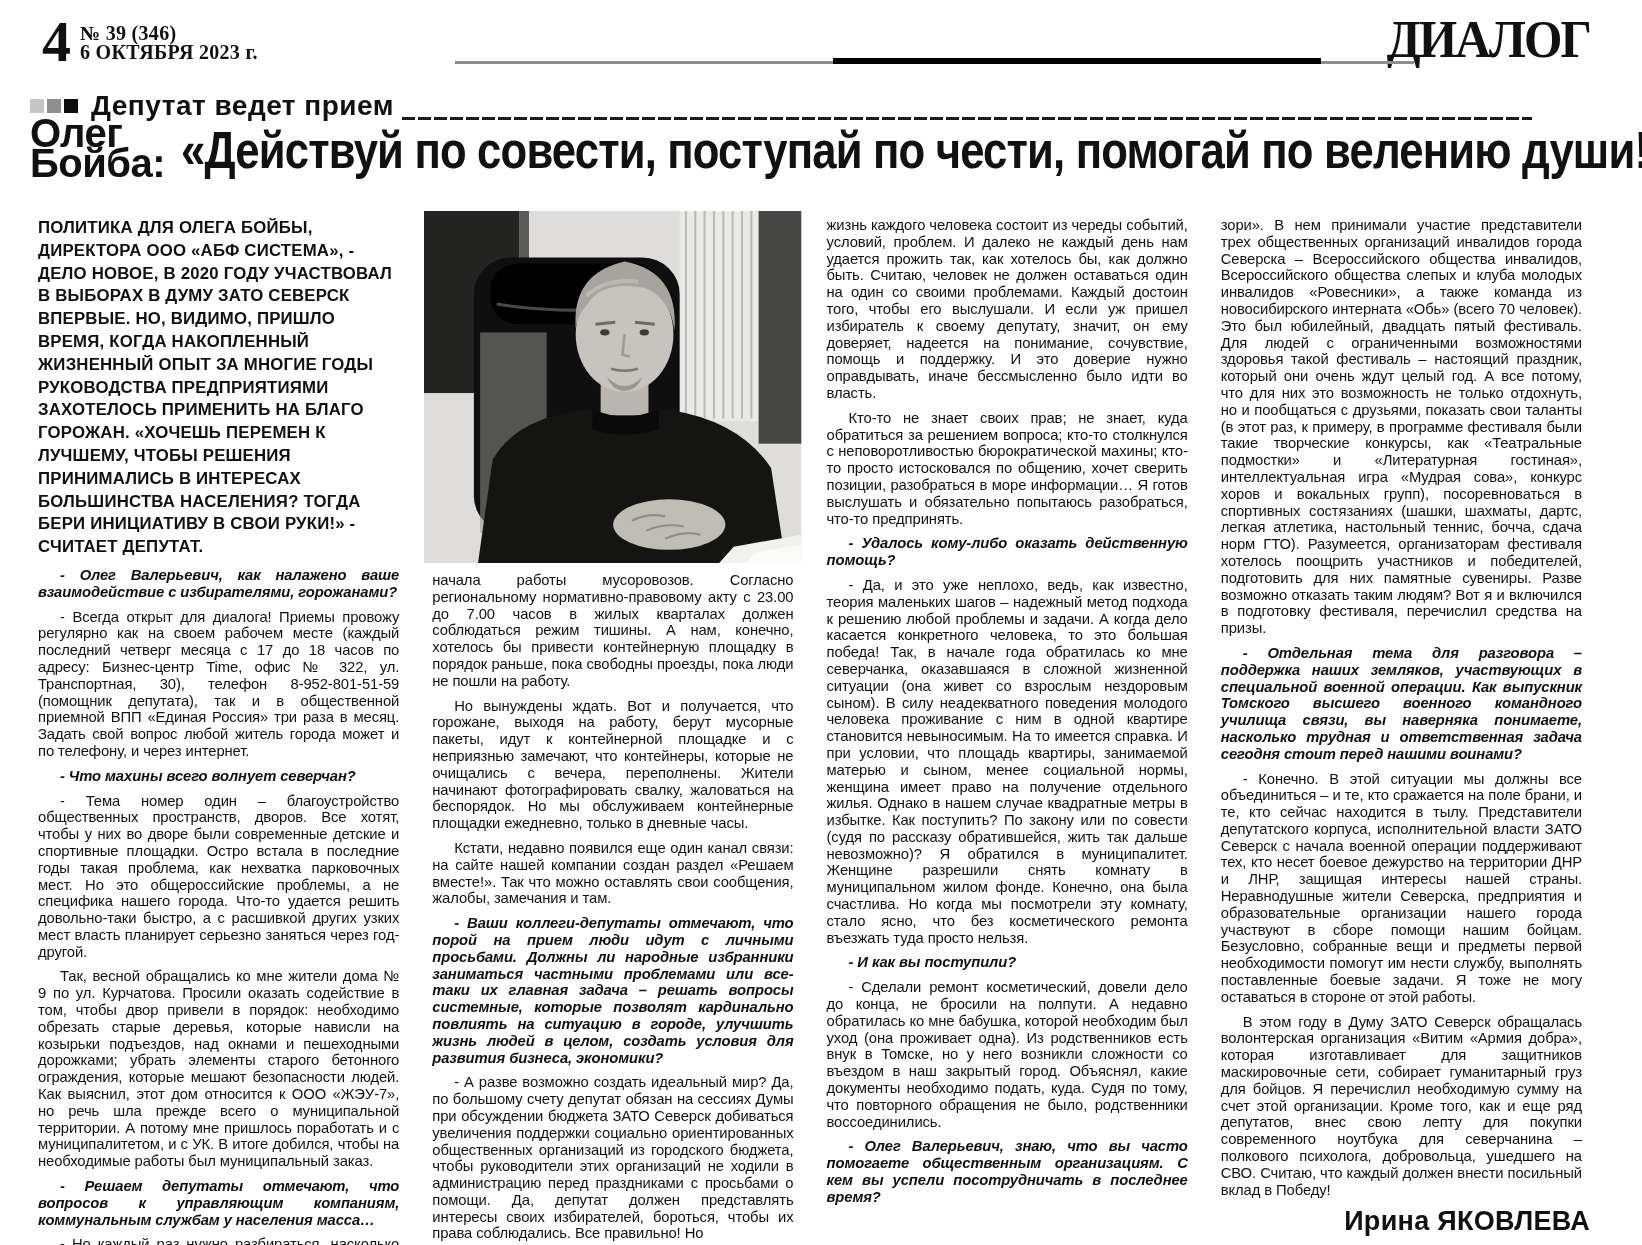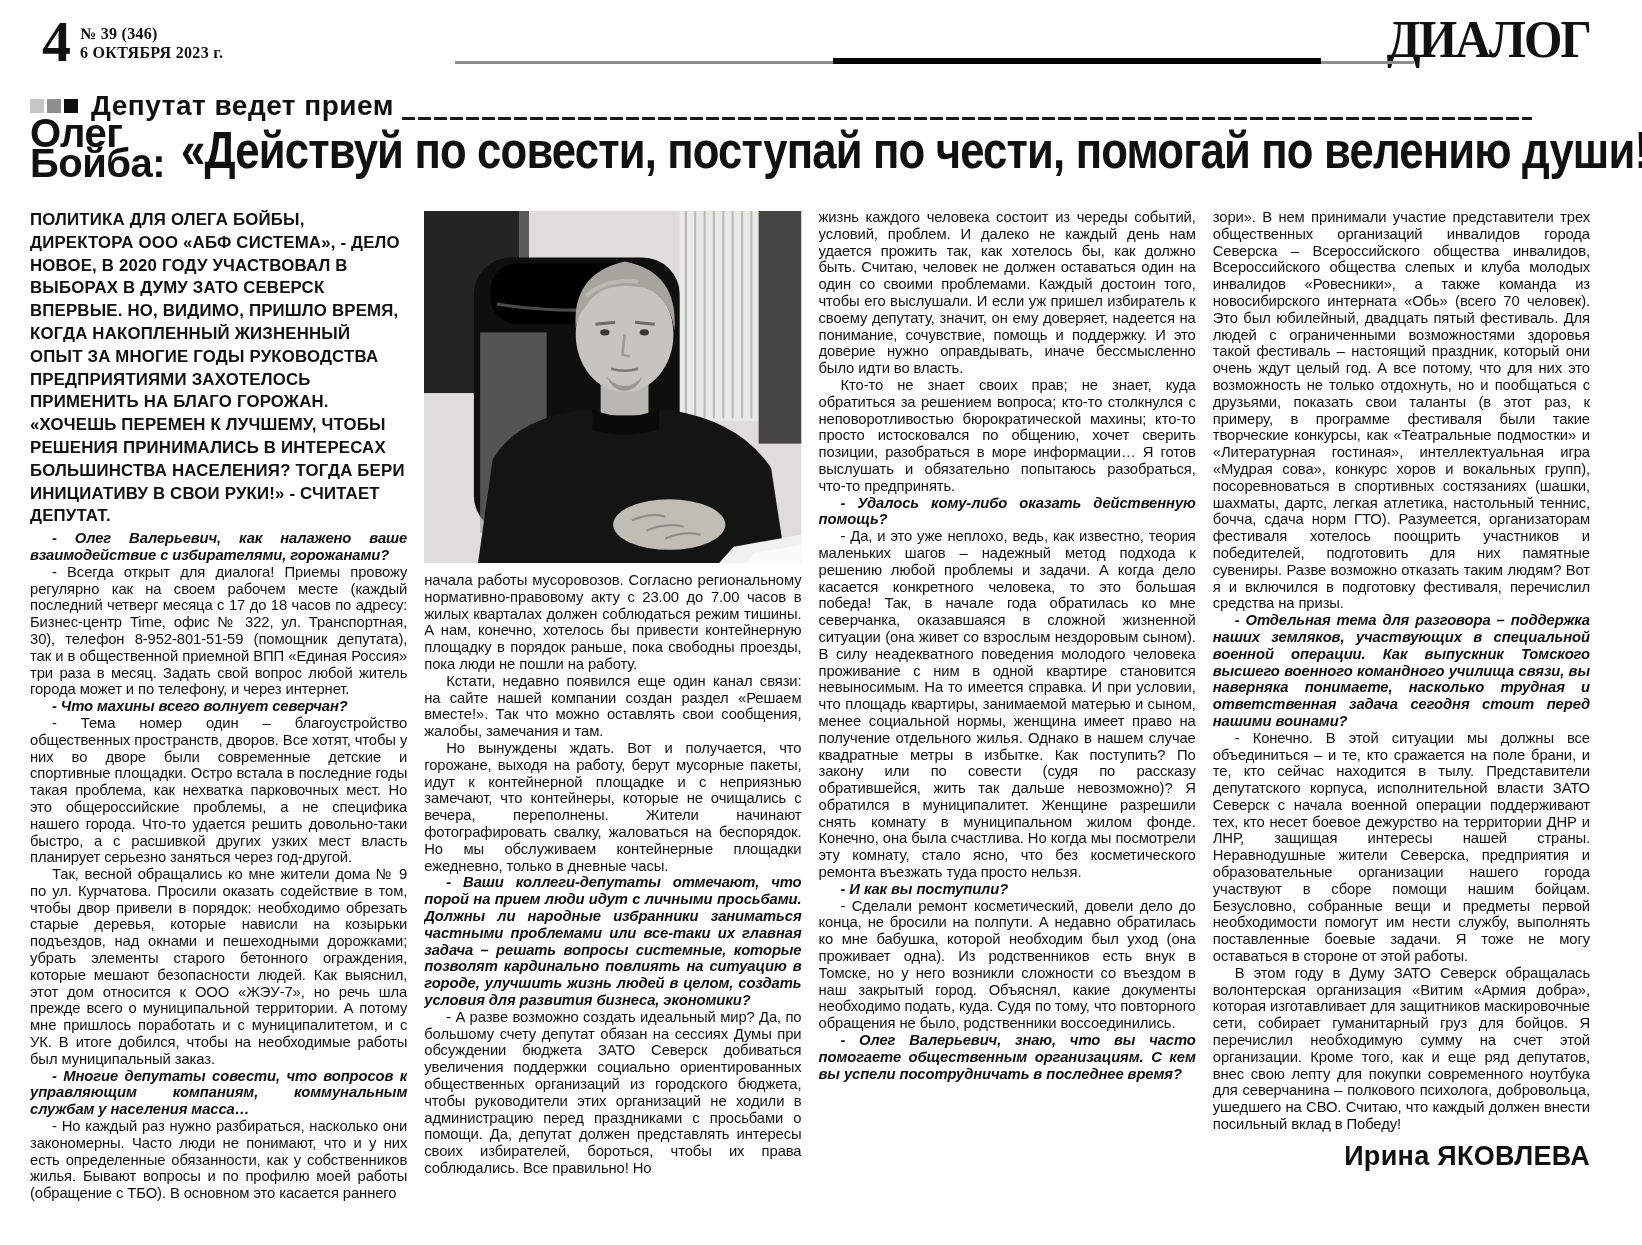--- a/index.html
+++ b/index.html
@@ -1,21 +1,21 @@
 <!DOCTYPE html>
 <html><head>
 <meta charset="utf-8">
 <style>
   html,body{margin:0;padding:0;background:#fff;}
   .page{position:relative;width:1642px;height:1245px;background:#fff;overflow:hidden;
         font-family:"Liberation Sans",sans-serif;color:#111;}
   
   .pagenum-block{position:absolute;top:16px;left:42px;display:flex;gap:9px;}
   .pagenum{font-family:"Liberation Serif",serif;font-weight:bold;font-size:58px;line-height:52px;}
-  .issue-block{font-family:"Liberation Serif",serif;font-weight:bold;font-size:16px;
+  .issue-block{font-family:"Liberation Serif",serif;font-weight:bold;font-size:20px;
                line-height:19px;margin-top:8px;letter-spacing:.3px;}
   .section-title{position:absolute;top:18px;left:50%;transform:translateX(-50%);
                  font-size:43px;font-weight:400;letter-spacing:3px;color:#161616;}
   .logo{position:absolute;top:10px;right:52px;font-family:"Liberation Serif",serif;
         font-weight:bold;font-size:52px;letter-spacing:-2px;transform:scaleX(.95);
         transform-origin:right center;}
   .header-rule{position:absolute;top:58px;left:455px;display:flex;align-items:flex-end;}
   .header-rule .s1{width:378px;height:3px;background:#8d8d8d;}
   .header-rule .s2{width:488px;height:6px;background:#000;}
   .header-rule .s3{width:93px;height:3px;background:#8d8d8d;}
@@ -29,21 +29,21 @@
   
   .headline{position:absolute;top:118px;left:30px;display:flex;align-items:flex-start;}
   .speaker{font-weight:bold;font-size:40px;line-height:30px;letter-spacing:-.5px;flex:none;}
   .quote{font-weight:bold;font-size:52px;line-height:56px;letter-spacing:-1px;
          white-space:nowrap;transform:scaleX(.84);transform-origin:left top;
          margin-left:16px;margin-top:4px;}
   
   .body-grid{position:absolute;top:196px;left:30px;right:52px;bottom:0;display:grid;
              grid-template-columns:repeat(4,1fr);column-gap:17px;}
   .col{overflow:hidden;padding-top:13px;}
-  .col p{margin:0;font-size:14.8px;line-height:16.8px;text-align:justify;
+  .col p{margin:8px;font-size:14.8px;line-height:16.8px;text-align:justify;
          text-indent:22px;letter-spacing:-.1px;}
   .col p.lead{font-weight:bold;font-size:16.8px;line-height:22.8px;text-indent:0;
               text-align:left;letter-spacing:.2px;margin-bottom:2px;}
   .col p.q{font-weight:bold;font-style:italic;}
   .col p.cont{text-indent:0;}
   .photo{margin:2px 0 9px 0;height:352px;}
   .photo svg{width:100%;height:100%;display:block;}
   .byline{margin-top:8px;font-weight:bold;font-size:27px;text-align:right;letter-spacing:.3px;}
 </style>
 </head>
@@ -83,21 +83,21 @@
 
   <div class="body-grid">
 
     <div class="col">
       <p class="lead">ПОЛИТИКА ДЛЯ ОЛЕГА БОЙБЫ, ДИРЕКТОРА ООО «АБФ СИСТЕМА», - ДЕЛО НОВОЕ, В 2020 ГОДУ УЧАСТВОВАЛ В ВЫБОРАХ В ДУМУ ЗАТО СЕВЕРСК ВПЕРВЫЕ. НО, ВИДИМО, ПРИШЛО ВРЕМЯ, КОГДА НАКОПЛЕННЫЙ ЖИЗНЕННЫЙ ОПЫТ ЗА МНОГИЕ ГОДЫ РУКОВОДСТВА ПРЕДПРИЯТИЯМИ ЗАХОТЕЛОСЬ ПРИМЕНИТЬ НА БЛАГО ГОРОЖАН. «ХОЧЕШЬ ПЕРЕМЕН К ЛУЧШЕМУ, ЧТОБЫ РЕШЕНИЯ ПРИНИМАЛИСЬ В ИНТЕРЕСАХ БОЛЬШИНСТВА НАСЕЛЕНИЯ? ТОГДА БЕРИ ИНИЦИАТИВУ В СВОИ РУКИ!» - СЧИТАЕТ ДЕПУТАТ.</p>
       <p class="q">- Олег Валерьевич, как налажено ваше взаимодействие с избирателями, горожанами?</p>
       <p>- Всегда открыт для диалога! Приемы провожу регулярно как на своем рабочем месте (каждый последний четверг месяца с 17 до 18 часов по адресу: Бизнес-центр Time, офис № 322, ул. Транспортная, 30), телефон 8-952-801-51-59 (помощник депутата), так и в общественной приемной ВПП «Единая Россия» три раза в месяц. Задать свой вопрос любой житель города может и по телефону, и через интернет.</p>
       <p class="q">- Что махины всего волнует северчан?</p>
       <p>- Тема номер один – благоустройство общественных пространств, дворов. Все хотят, чтобы у них во дворе были современные детские и спортивные площадки. Остро встала в последние годы такая проблема, как нехватка парковочных мест. Но это общероссийские проблемы, а не специфика нашего города. Что-то удается решить довольно-таки быстро, а с расшивкой других узких мест власть планирует серьезно заняться через год-другой.</p>
       <p>Так, весной обращались ко мне жители дома № 9 по ул. Курчатова. Просили оказать содействие в том, чтобы двор привели в порядок: необходимо обрезать старые деревья, которые нависли на козырьки подъездов, над окнами и пешеходными дорожками; убрать элементы старого бетонного ограждения, которые мешают безопасности людей. Как выяснил, этот дом относится к ООО «ЖЭУ-7», но речь шла прежде всего о муниципальной территории. А потому мне пришлось поработать и с муниципалитетом, и с УК. В итоге добился, чтобы на необходимые работы был муниципальный заказ.</p>
-      <p class="q">- Многие депутаты совести, что вопросов к управляющим компаниям, коммунальным службам у населения масса…</p>
+      <p class="q">- Решаем депутаты отмечают, что вопросов к управляющим компаниям, коммунальным службам у населения масса…</p>
       <p>- Но каждый раз нужно разбираться, насколько они закономерны. Часто люди не понимают, что и у них есть определенные обязанности, как у собственников жилья. Бывают вопросы и по профилю моей работы (обращение с ТБО). В основном это касается раннего</p>
     </div>
 
     <div class="col">
       <figure class="photo">
         <svg viewBox="0 0 363 348" preserveAspectRatio="none">
           <rect width="363" height="348" fill="#dedddb"></rect>
 
           <rect x="0" y="0" width="92" height="180" fill="#242422"></rect>
           <rect x="92" y="0" width="9" height="180" fill="#5a5a58"></rect>
@@ -141,22 +141,22 @@
             <path d="M200 306 Q216 298 232 302"></path>
             <path d="M214 316 Q232 308 250 312"></path>
             <path d="M232 324 Q250 316 266 320"></path>
           </g>
 
           <polygon points="284,348 363,348 363,320 298,332" fill="#f1f1ef"></polygon>
           <polygon points="310,348 363,348 363,330 318,338" fill="#fbfbfa"></polygon>
         </svg>
       </figure>
       <p class="cont">начала работы мусоровозов. Согласно региональному нормативно-правовому акту с 23.00 до 7.00 часов в жилых кварталах должен соблюдаться режим тишины. А нам, конечно, хотелось бы привести контейнерную площадку в порядок раньше, пока свободны проезды, пока люди не пошли на работу.</p>
+      <p>Но вынуждены ждать. Вот и получается, что горожане, выходя на работу, берут мусорные пакеты, идут к контейнерной площадке и с неприязнью замечают, что контейнеры, которые не очищались с вечера, переполнены. Жители начинают фотографировать свалку, жаловаться на беспорядок. Но мы обслуживаем контейнерные площадки ежедневно, только в дневные часы.</p>
       <p>Кстати, недавно появился еще один канал связи: на сайте нашей компании создан раздел «Решаем вместе!». Так что можно оставлять свои сообщения, жалобы, замечания и там.</p>
-      <p>Но вынуждены ждать. Вот и получается, что горожане, выходя на работу, берут мусорные пакеты, идут к контейнерной площадке и с неприязнью замечают, что контейнеры, которые не очищались с вечера, переполнены. Жители начинают фотографировать свалку, жаловаться на беспорядок. Но мы обслуживаем контейнерные площадки ежедневно, только в дневные часы.</p>
       <p class="q">- Ваши коллеги-депутаты отмечают, что порой на прием люди идут с личными просьбами. Должны ли народные избранники заниматься частными проблемами или все-таки их главная задача – решать вопросы системные, которые позволят кардинально повлиять на ситуацию в городе, улучшить жизнь людей в целом, создать условия для развития бизнеса, экономики?</p>
       <p>- А разве возможно создать идеальный мир? Да, по большому счету депутат обязан на сессиях Думы при обсуждении бюджета ЗАТО Северск добиваться увеличения поддержки социально ориентированных общественных организаций из городского бюджета, чтобы руководители этих организаций не ходили в администрацию перед праздниками с просьбами о помощи. Да, депутат должен представлять интересы своих избирателей, бороться, чтобы их права соблюдались. Все правильно! Но</p>
     </div>
 
     <div class="col">
       <p class="cont">жизнь каждого человека состоит из череды событий, условий, проблем. И далеко не каждый день нам удается прожить так, как хотелось бы, как должно быть. Считаю, человек не должен оставаться один на один со своими проблемами. Каждый достоин того, чтобы его выслушали. И если уж пришел избиратель к своему депутату, значит, он ему доверяет, надеется на понимание, сочувствие, помощь и поддержку. И это доверие нужно оправдывать, иначе бессмысленно было идти во власть.</p>
       <p>Кто-то не знает своих прав; не знает, куда обратиться за решением вопроса; кто-то столкнулся с неповоротливостью бюрократической махины; кто-то просто истосковался по общению, хочет сверить позиции, разобраться в море информации… Я готов выслушать и обязательно попытаюсь разобраться, что-то предпринять.</p>
       <p class="q">- Удалось кому-либо оказать действенную помощь?</p>
       <p>- Да, и это уже неплохо, ведь, как известно, теория маленьких шагов – надежный метод подхода к решению любой проблемы и задачи. А когда дело касается конкретного человека, то это большая победа! Так, в начале года обратилась ко мне северчанка, оказавшаяся в сложной жизненной ситуации (она живет со взрослым нездоровым сыном). В силу неадекватного поведения молодого человека проживание с ним в одной квартире становится невыносимым. На то имеется справка. И при условии, что площадь квартиры, занимаемой матерью и сыном, менее социальной нормы, женщина имеет право на получение отдельного жилья. Однако в нашем случае квадратные метры в избытке. Как поступить? По закону или по совести (судя по рассказу обратившейся, жить так дальше невозможно)? Я обратился в муниципалитет. Женщине разрешили снять комнату в муниципальном жилом фонде. Конечно, она была счастлива. Но когда мы посмотрели эту комнату, стало ясно, что без косметического ремонта въезжать туда просто нельзя.</p>
       <p class="q">- И как вы поступили?</p>

